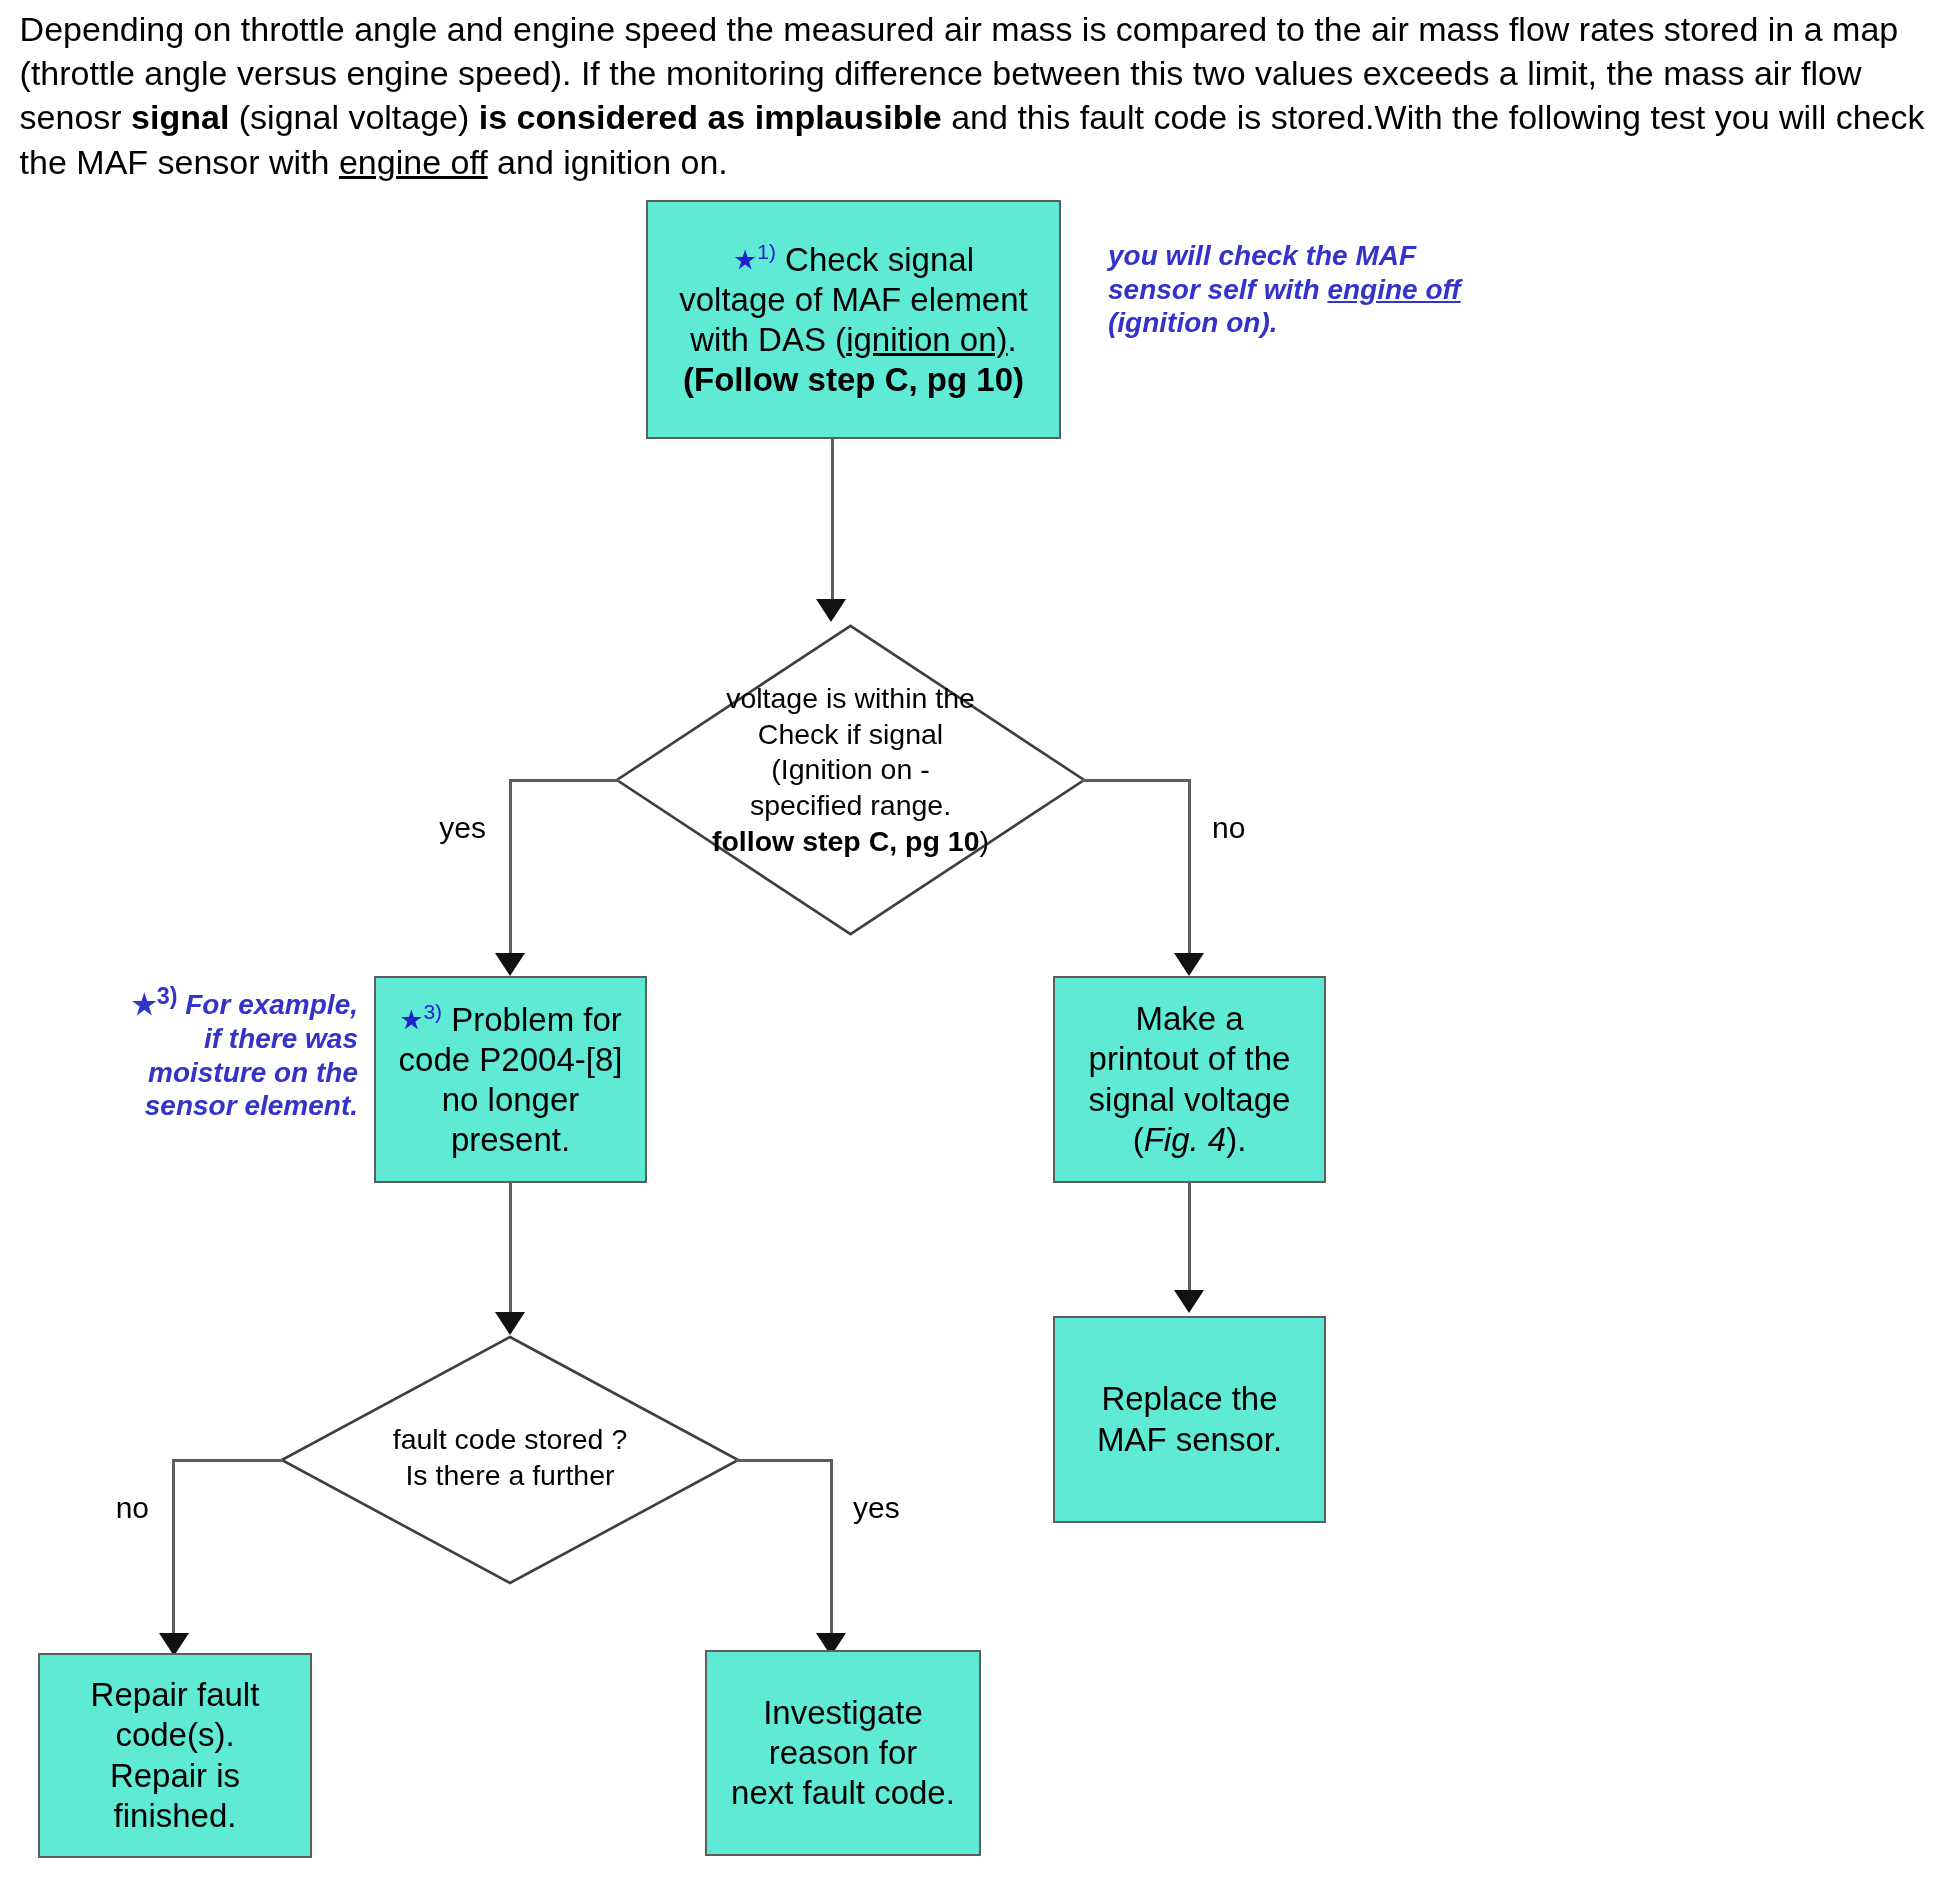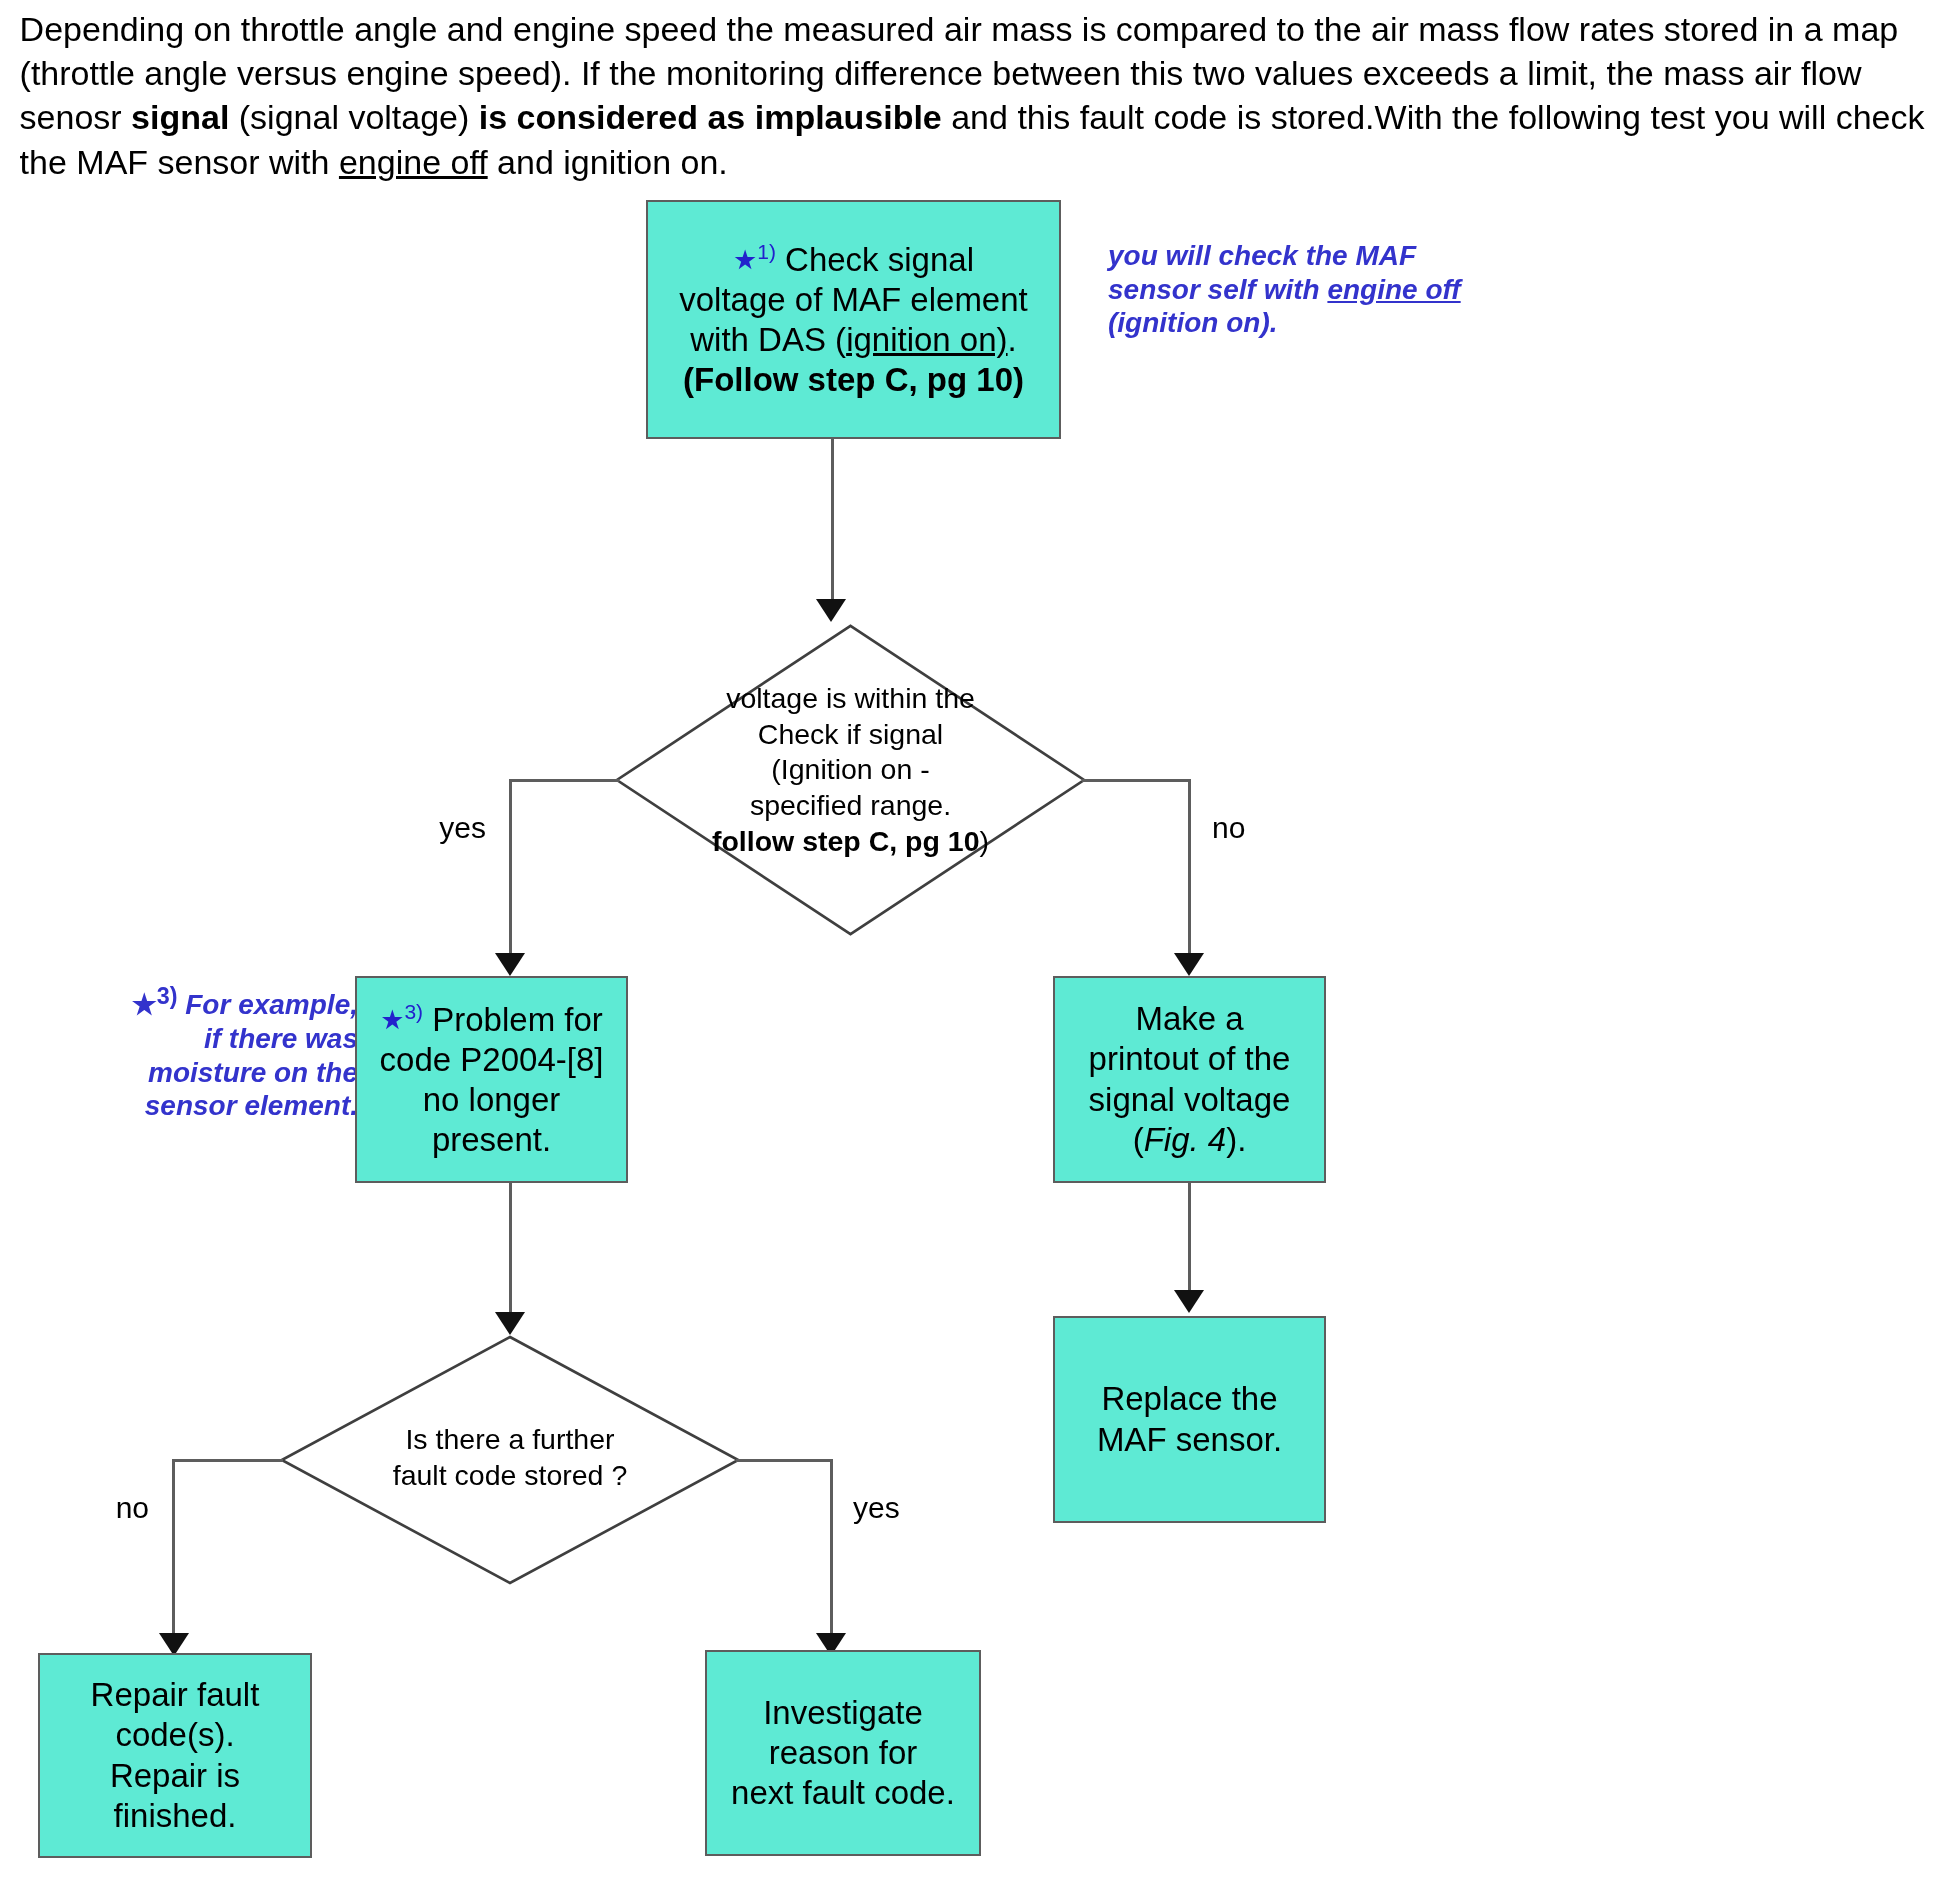--- a/index.html
+++ b/index.html
@@ -168,21 +168,21 @@
   <div class="arrowhead" style="left:1174px; top:953px;"></div>
   <div class="edge-label" style="left:1212px; top:811px;">no</div>
 
   <div class="bluenote" style="left:100px; top:983px; width:258px; text-align:right;">
     <div><span class="mark">★<sup>3)</sup></span> <span>For example,</span></div>
     <div>if there was</div>
     <div>moisture on the</div>
     <div>sensor element.</div>
   </div>
 
-  <div class="node" style="left:355px; top:976px; width:273px; height:207px;">
+  <div class="node" style="left:374px; top:976px; width:273px; height:207px;">
     <div class="inner">
       <div>
         <span class="fn">★<sup>3)</sup></span>
         <span>Problem for</span>
       </div>
       <div>code P2004-[8]</div>
       <div>no longer</div>
       <div>present.</div>
     </div>
   </div>
@@ -207,22 +207,22 @@
       <div>Replace the</div>
       <div>MAF sensor.</div>
     </div>
   </div>
 
   <div class="diamond-wrap" style="left:280px; top:1335px; width:460px; height:250px;">
     <svg width="460" height="250" viewBox="0 0 516 280">
       <polygon points="258,2 514,140 258,278 2,140" fill="#ffffff" stroke="#3f3f3f" stroke-width="3"></polygon>
     </svg>
     <div class="diamond-text" style="top:87px;">
+      <div>fault code stored ?</div>
       <div>Is there a further</div>
-      <div>fault code stored ?</div>
     </div>
   </div>
 
   <div class="hline" style="left:173px; top:1459px; width:110px;"></div>
   <div class="vline" style="left:172px; top:1459px; height:191px;"></div>
   <div class="arrowhead" style="left:159px; top:1633px;"></div>
   <div class="edge-label" style="left:149px; top:1491px; transform:translateX(-100%);">no</div>
 
   <div class="hline" style="left:736px; top:1459px; width:96px;"></div>
   <div class="vline" style="left:830px; top:1459px; height:191px;"></div>

